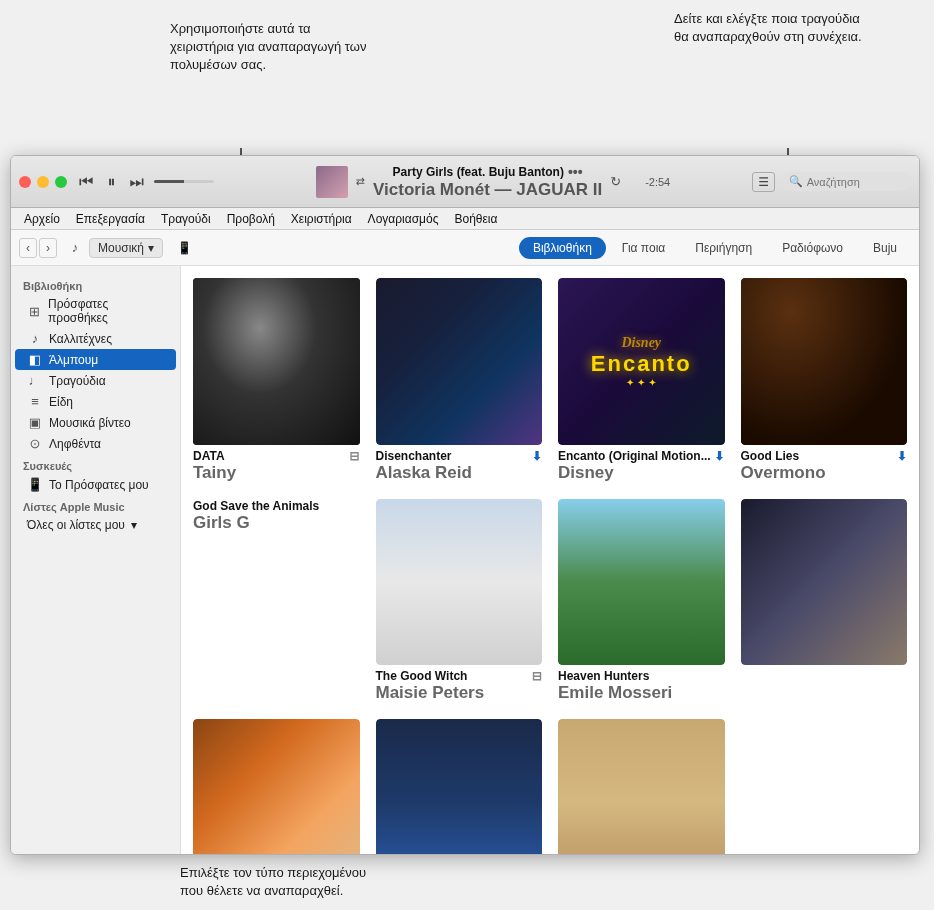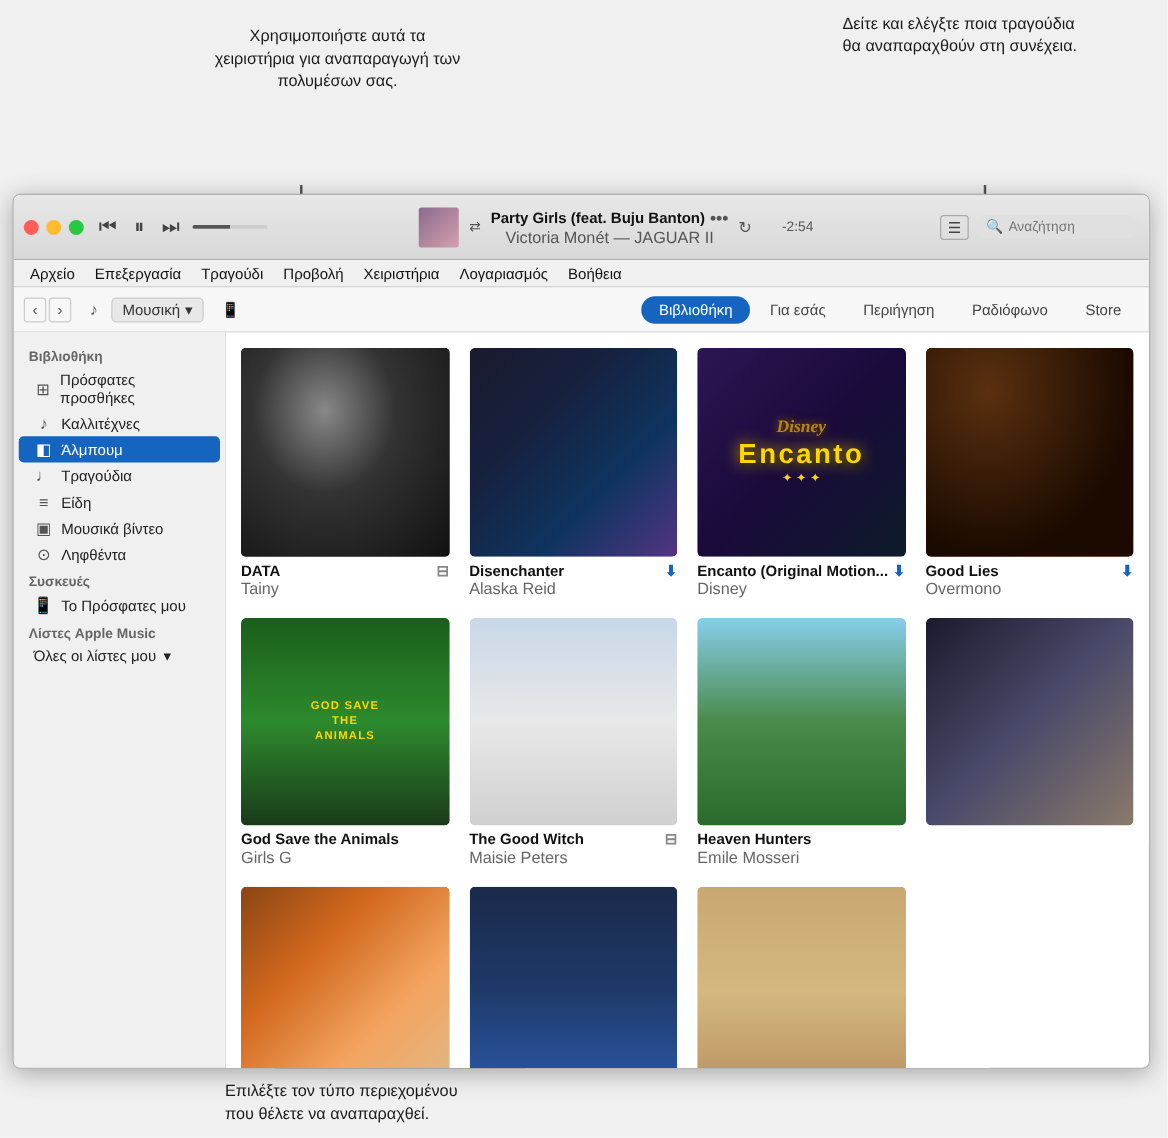--- a/index.html
+++ b/index.html
@@ -16,21 +16,20 @@
     .callout {
       position: absolute;
       font-size: 13px;
       color: #1a1a1a;
       line-height: 1.4;
       max-width: 200px;
     }
     .callout-left {
       top: 20px;
       left: 170px;
-      text-align: center;
     }
     .callout-right {
       top: 10px;
       right: 60px;
       text-align: left;
     }
     .callout-bottom {
       bottom: 10px;
       left: 180px;
       text-align: left;
@@ -124,22 +123,23 @@
       display: flex;
       align-items: center;
       gap: 4px;
       font-size: 12px;
       font-weight: 600;
       color: #111;
     }
     .shuffle-icon { font-size: 11px; color: #555; }
     .more-icon { font-size: 14px; color: #555; cursor: pointer; }
     .track-artist {
-      font-size: 13px;
+      font-size: 17px;
       color: #555;
+      font-weight: bold;
     }
     .track-time {
       font-size: 11px;
       color: #555;
       margin-left: 8px;
     }
     .repeat-icon { font-size: 13px; color: #555; margin-right: 8px; }
 
     .right-controls {
       display: flex;
@@ -318,22 +318,23 @@
     }
     .album-name {
       font-size: 12px;
       font-weight: 600;
       color: #111;
       display: flex;
       align-items: center;
       justify-content: space-between;
     }
     .album-artist {
-      font-size: 13px;
+      font-size: 17px;
       color: #666;
+      font-weight: bold;
     }
     .download-icon { font-size: 12px; color: #1565c0; }
     .dots-icon { font-size: 12px; color: #888; }
 
     
     .art-data { width: 100%; height: 100%; }
     .art-disenchanter { background: linear-gradient(135deg, #1a1a2e, #16213e, #0f3460, #533483); }
     .art-good-lies { background: linear-gradient(135deg, #1a1a1a, #3d3d3d, #8b4513, #d2691e); }
     .art-row3-1 { background: linear-gradient(135deg, #1a1a2e, #4a4a6a, #8a7a6a); }
     .art-row3-2 { background: linear-gradient(135deg, #8b4513, #d2691e, #f4a460, #deb887); }
@@ -511,24 +512,24 @@
     </div>
     <span class="sidebar-icon">♪</span>
     <div class="music-label">
       <span>Μουσική</span>
       <span>▾</span>
     </div>
     <span class="device-icon">📱</span>
 
     <div class="tabs">
       <button class="tab active">Βιβλιοθήκη</button>
-      <button class="tab">Για εσάς</button>
+      <button class="tab">Για ποια</button>
       <button class="tab">Περιήγηση</button>
       <button class="tab">Ραδιόφωνο</button>
-      <button class="tab">Store</button>
+      <button class="tab">Buju</button>
     </div>
   </div>
 
   <div class="content-area">
 
     <div class="sidebar">
       <div class="sidebar-section-label">Βιβλιοθήκη</div>
 
       <div class="sidebar-item">
         <span class="sidebar-icon">⊞</span>
@@ -620,25 +621,20 @@
             </div>
           </div>
           <div class="album-name">
             <span>Good Lies</span>
             <span class="download-icon">⬇</span>
           </div>
           <div class="album-artist">Overmono</div>
         </div>
 
         <div class="album-card">
-          <div class="album-art">
-            <div class="god-save-overlay" style="width:100%;height:100%;border-radius:4px;">
-              <div class="god-save-text">GOD SAVE<br>THE<br>ANIMALS</div>
-            </div>
-          </div>
           <div class="album-name">
             <span>God Save the Animals</span>
           </div>
           <div class="album-artist">Girls G</div>
         </div>
 
         <div class="album-card">
           <div class="album-art">
             <div class="good-witch-overlay" style="width:100%;height:100%;border-radius:4px;background:linear-gradient(180deg,#c8d8e8,#e8e8e8,#d0d0d0);"></div>
           </div>

